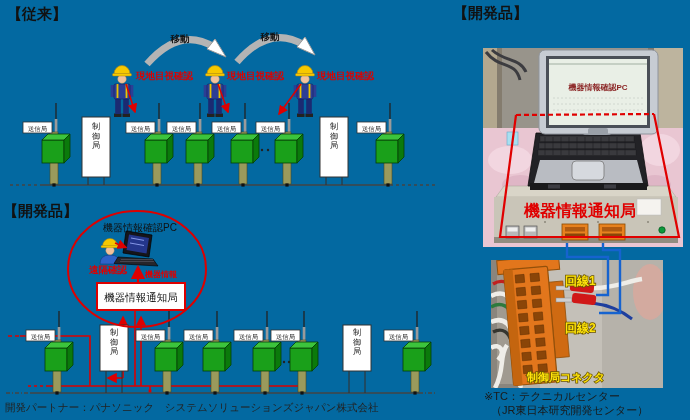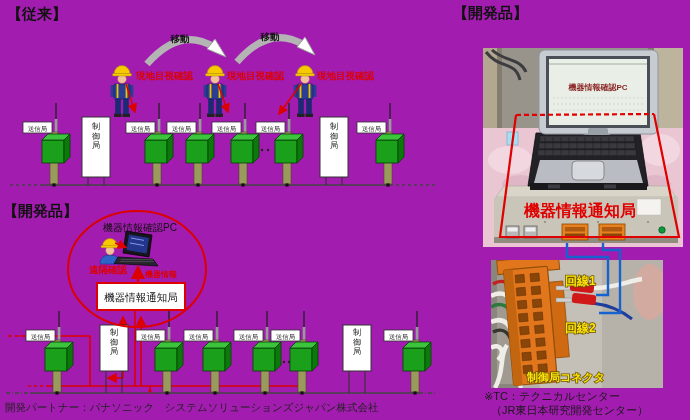--- a/index.html
+++ b/index.html
@@ -1,16 +1,16 @@
 <!DOCTYPE html>
 <html><head>
 <meta charset="utf-8">
 <style>
   html,body{margin:0;padding:0;background:#fff;}
-  #stage{position:relative;width:690px;height:420px;background:#a21caf;overflow:hidden;
+  #stage{position:relative;width:690px;height:420px;background:#0369a1;overflow:hidden;
          font-family:"Liberation Sans","DejaVu Sans",sans-serif;}
   svg text{font-family:"Liberation Sans","DejaVu Sans",sans-serif;}
   .ttl{font-size:15px;font-weight:bold;fill:#111;}
   .jp-red{fill:#dd0000;font-weight:bold;}
   .smalllab{font-size:6.3px;fill:#222;}
   .note{font-size:10.5px;fill:#222;}
 </style>
 </head>
 <body>
 

